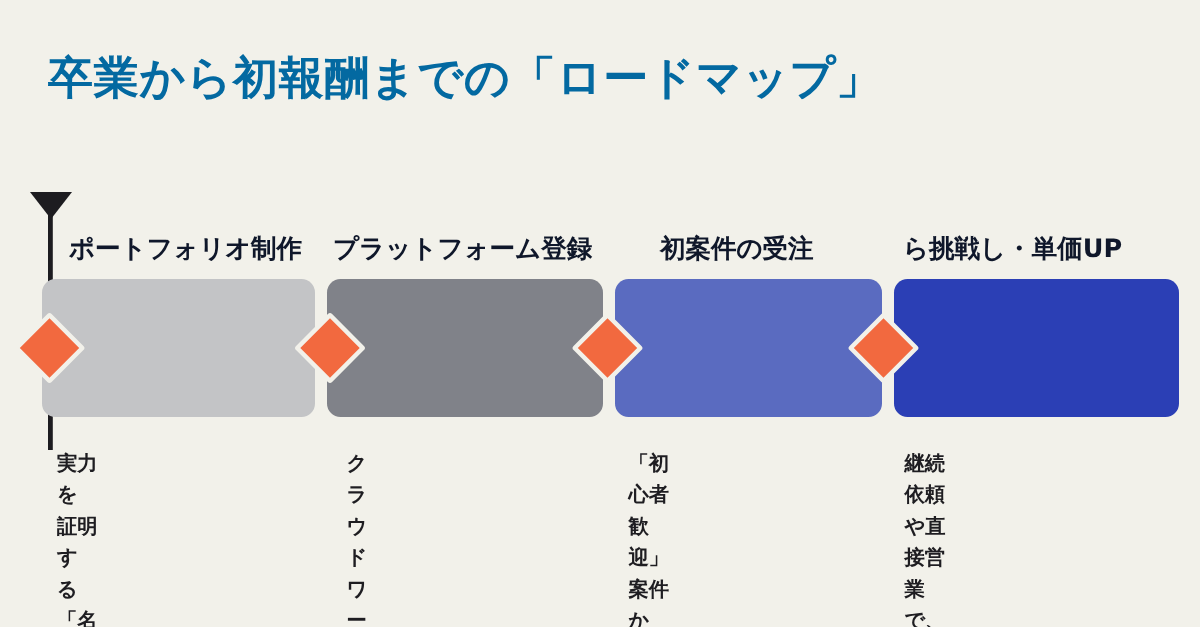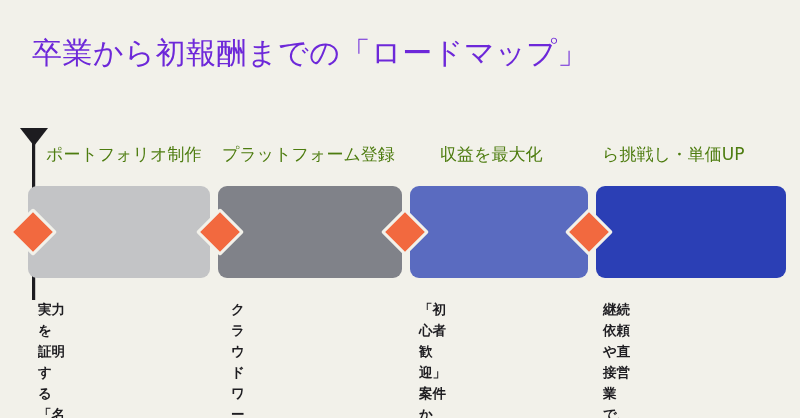--- a/index.html
+++ b/index.html
@@ -21,22 +21,22 @@
     height: 418px;
     background: #f2f1ea;
   }
 
   
   #page-title {
     position: absolute;
     left: 32px;
     top: 36px;
     font-size: 30px;
-    font-weight: normal;
-    color: #6d28d9;
+    font-weight: bold;
+    color: #0369a1;
     letter-spacing: 0.5px;
     white-space: nowrap;
     line-height: 1.1;
   }
 
   
   #timeline-pole {
     position: absolute;
     left: 0;
     top: 0;
@@ -53,25 +53,25 @@
     width: 800px;
     height: 418px;
   }
   .stage {
     position: absolute;
     top: 0;
     height: 418px;
   }
   .stage-header {
     position: absolute;
-    top: 144px;
+    top: 156px;
     left: 0;
     font-size: 17px;
-    font-weight: normal;
-    color: #4d7c0f;
+    font-weight: bold;
+    color: #0f172a;
     white-space: nowrap;
     line-height: 1.2;
   }
   .stage-bar {
     position: absolute;
     top: 186px;
     left: 0;
     height: 92px;
     border-radius: 9px;
   }
@@ -120,21 +120,21 @@
 準備。</div>
       </div>
       <div class="stage">
         <div class="stage-header" style="left: 222px;">プラットフォーム登録</div>
         <div class="stage-bar" style="left: 218px; width: 184px; background: rgb(128, 130, 137);"></div>
         <div class="stage-body" style="left: 231px;">クラウドワークス等に
 充実したプロフィール
 を掲載。</div>
       </div>
       <div class="stage">
-        <div class="stage-header" style="left: 440px;">収益を最大化</div>
+        <div class="stage-header" style="left: 440px;">初案件の受注</div>
         <div class="stage-bar" style="left: 410px; width: 178px; background: rgb(90, 107, 192);"></div>
         <div class="stage-body" style="left: 419px;">「初心者歓迎」案件か
 ら挑戦し、実績と自信
 を獲得。</div>
       </div>
       <div class="stage">
         <div class="stage-header" style="left: 602px;">ら挑戦し・単価UP</div>
         <div class="stage-bar" style="left: 596px; width: 190px; background: rgb(43, 63, 181);"></div>
         <div class="stage-body" style="left: 603px;">継続依頼や直接営業
 で、手数料を抑えて

